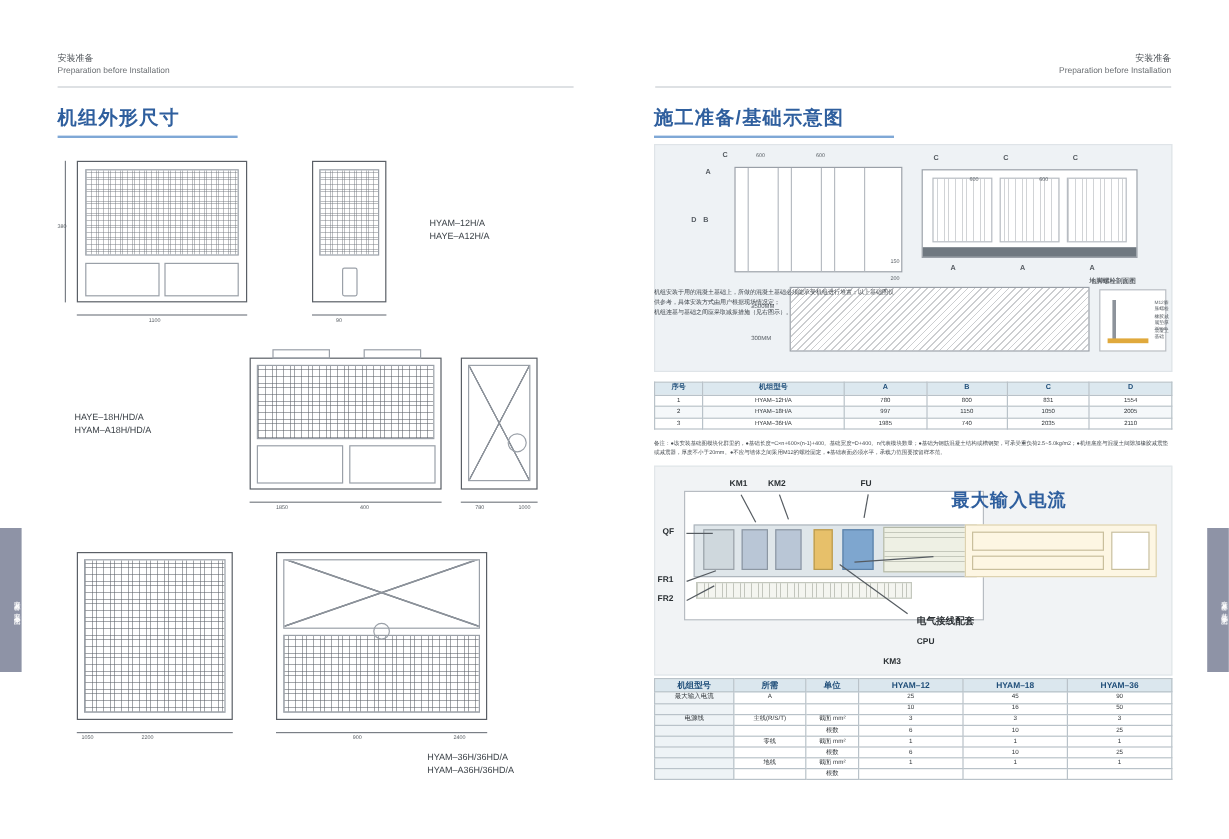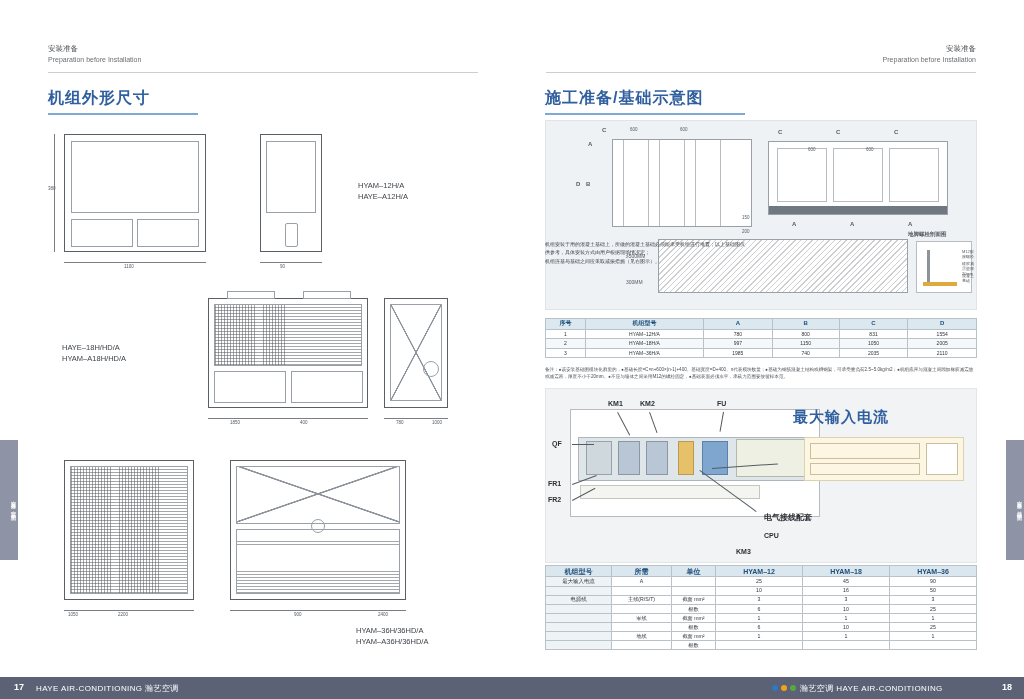--- a/index.html
+++ b/index.html
@@ -429,27 +429,14 @@
         <td></td>
         <td></td>
         <td></td>
       </tr>
     </tbody>
   </table>
 
   <div class="sidetab left">安装准备／安装示意图</div>
   <div class="sidetab right">安装准备／基础示意图</div>
 
-  <div class="footer">
-    <div class="lbar"></div>
-    <div class="rbar"></div>
-    <div class="pno" style="left:14px;">17</div>
-    <div class="txt" style="left:36px;">HAYE AIR-CONDITIONING  瀚艺空调</div>
-    <div class="dots" style="left:772px;">
-      <i style="background:#2f78c4;"></i>
-      <i style="background:#f0a21e;"></i>
-      <i style="background:#5aa83c;"></i>
-    </div>
-    <div class="txt" style="left:800px;">瀚艺空调  HAYE AIR-CONDITIONING</div>
-    <div class="pno" style="right:12px;">18</div>
-  </div>
 
 </div>
 
 </body></html>

